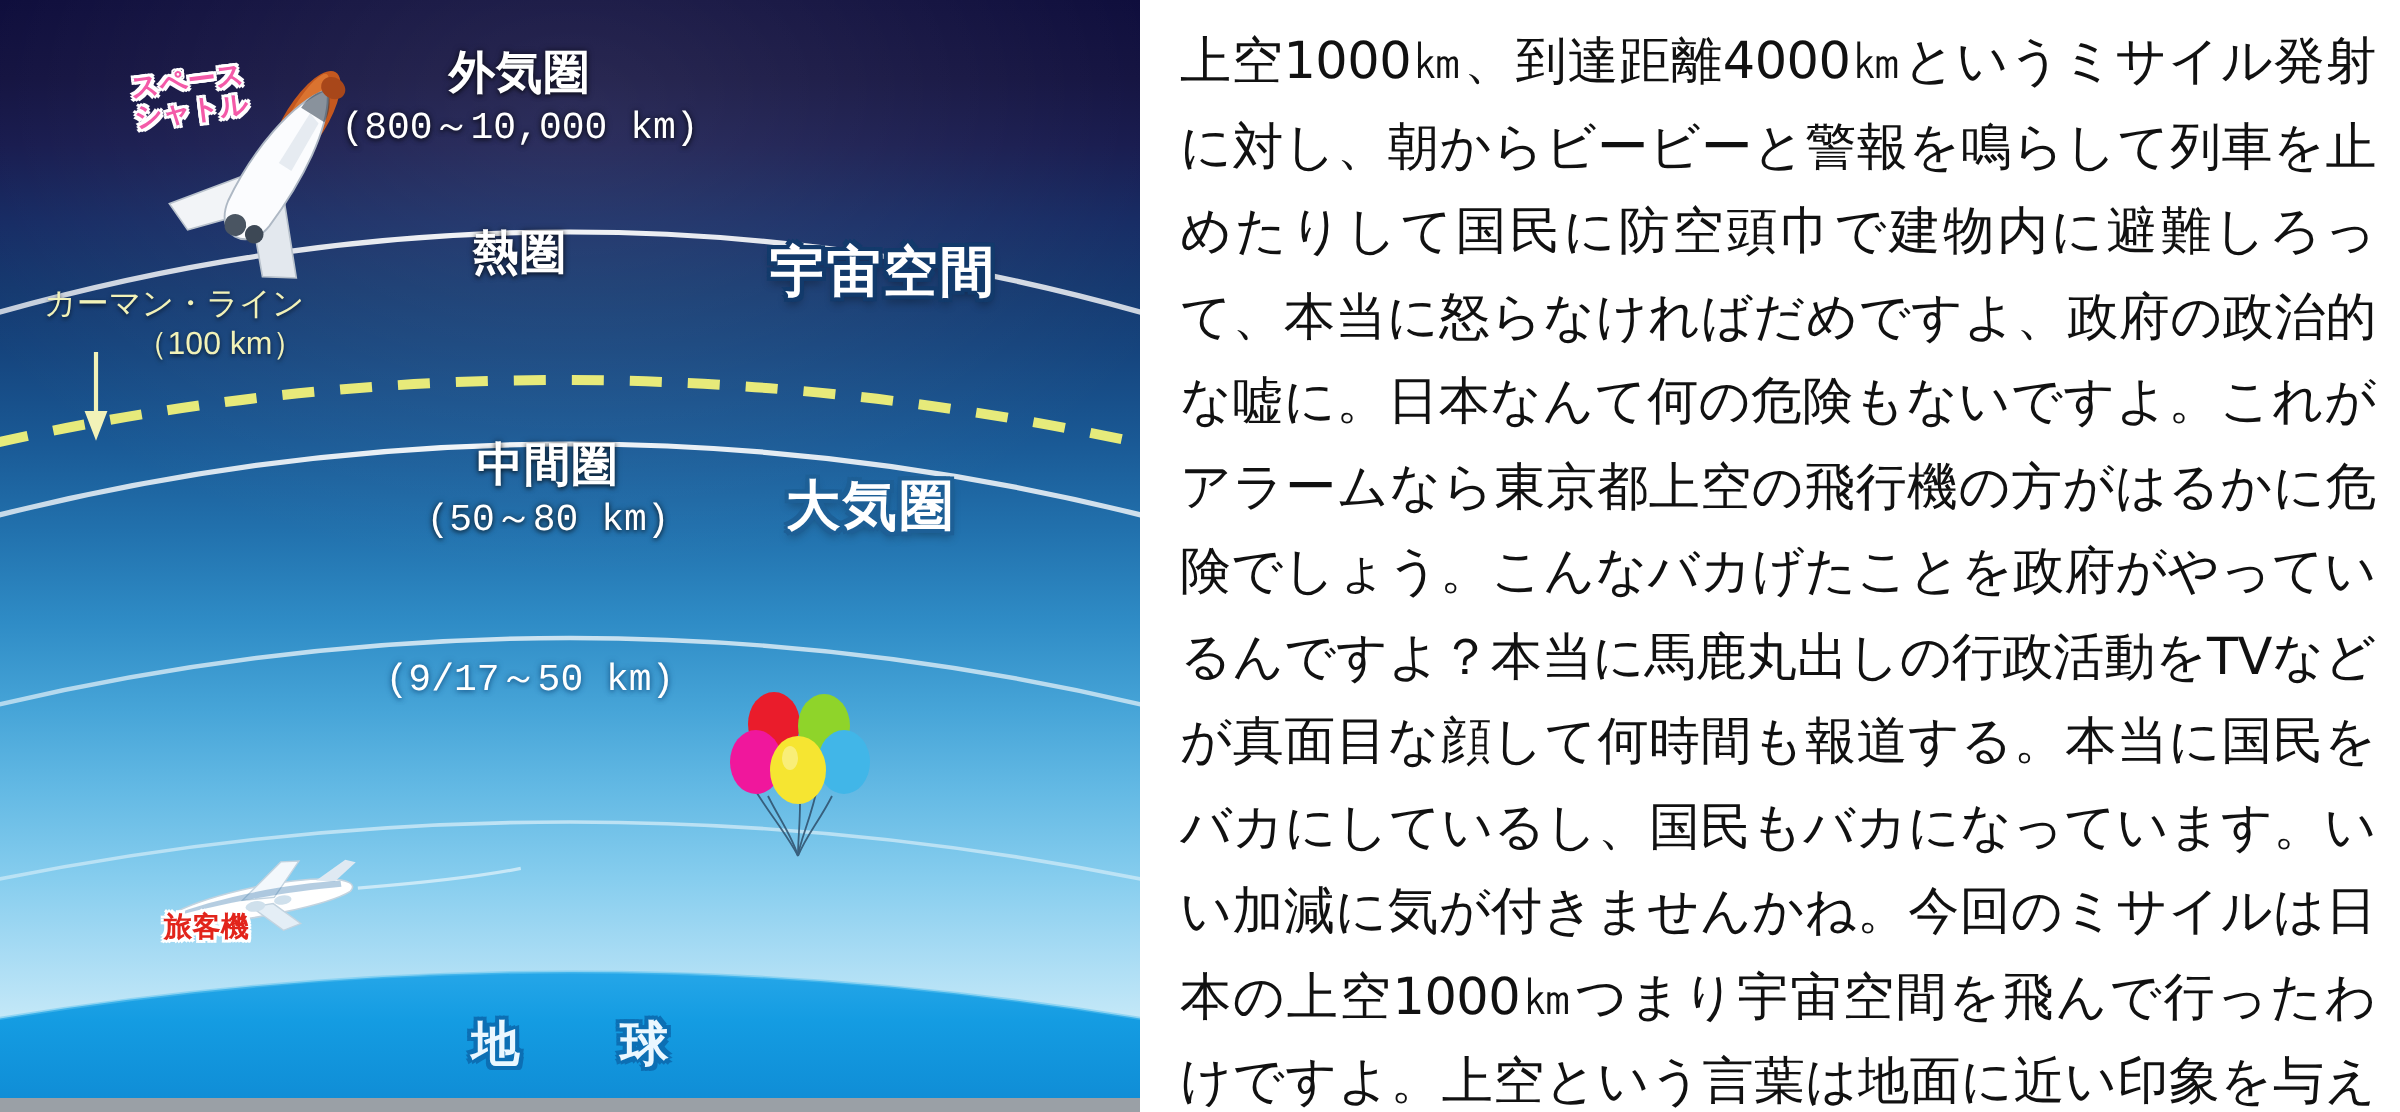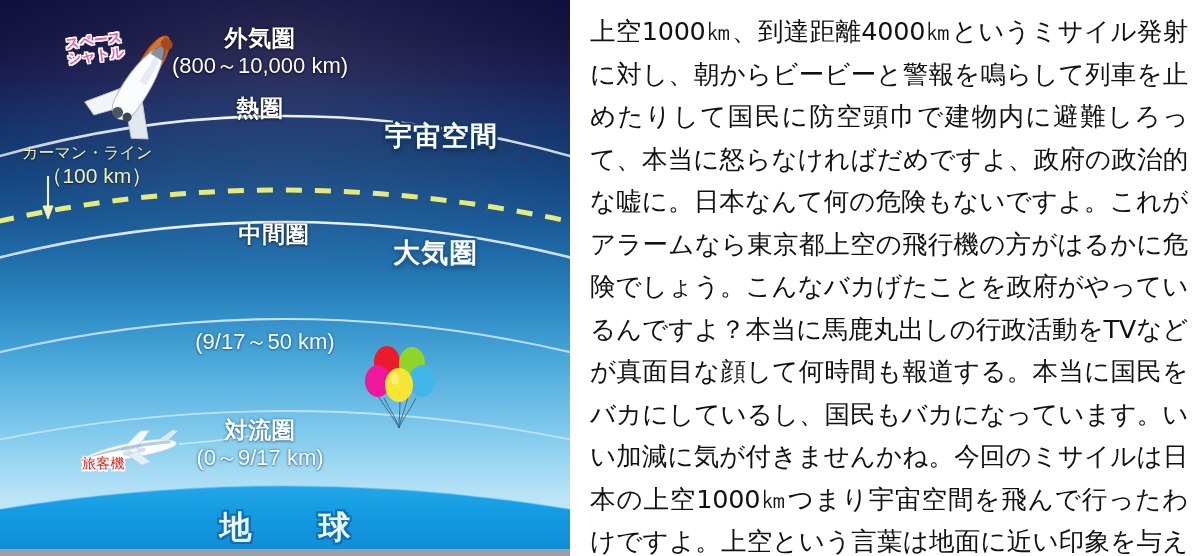--- a/index.html
+++ b/index.html
@@ -50,26 +50,27 @@
   
   .layer-label{
     position:absolute;
     text-align:center;
     color:#ffffff;
     line-height:1.12;
     letter-spacing:.04em;
     text-shadow:0 0 3px rgba(0,0,0,.55), 0 1px 2px rgba(0,0,0,.5);
     pointer-events:none;
     white-space:nowrap;
+    font-family:Liberation Mono, monospace;
   }
   .layer-label .nm{display:block;font-size:23px;font-weight:700;}
-  .layer-label .rg{display:block;font-size:22px;font-weight:400;margin-top:2px;letter-spacing:0;}
+  .layer-label .rg{display:block;font-size:19px;font-weight:400;margin-top:2px;letter-spacing:0;}
 
   .lbl-exo{left:115px;top:26px;width:290px;}
-  .lbl-thermo{left:145px;top:96px;width:230px;}
+  .lbl-thermo{left:145px;top:116px;width:230px;}
   .lbl-meso{left:159px;top:222px;width:230px;}
   .lbl-strato{left:140px;top:328px;width:250px;}
   .lbl-tropo{left:145px;top:418px;width:230px;}
 
   .lbl-strato .nm,.lbl-tropo .nm{text-shadow:0 0 3px rgba(20,80,130,.75),0 1px 2px rgba(20,80,130,.55);}
   .lbl-strato .rg,.lbl-tropo .rg{text-shadow:0 0 3px rgba(20,80,130,.75),0 1px 2px rgba(20,80,130,.55);text-align:center;}
 
   
   .region-name{
     position:absolute;
@@ -89,58 +90,58 @@
        -2px -2px 0 #1d5f96, 2px -2px 0 #1d5f96,
        -2px  2px 0 #1d5f96, 2px  2px 0 #1d5f96,
         0   -2px 0 #1d5f96, 0    2px 0 #1d5f96,
        -2px  0   0 #1d5f96, 2px  0   0 #1d5f96,
         0 3px 5px rgba(0,0,0,.35);
   }
 
   
   .earth-name{
     position:absolute;left:0;right:0;top:506px;
-    text-align:center;font-size:32px;font-weight:700;
+    text-align:center;font-size:24px;font-weight:700;
     letter-spacing:.55em;text-indent:.55em;
     color:#eaf7ff;pointer-events:none;
     text-shadow:
        -2px -2px 0 #0c6fb4, 2px -2px 0 #0c6fb4,
        -2px  2px 0 #0c6fb4, 2px  2px 0 #0c6fb4,
         0   -2px 0 #0c6fb4, 0    2px 0 #0c6fb4,
        -2px  0   0 #0c6fb4, 2px  0   0 #0c6fb4;
   }
 
   
   .karman{
     position:absolute;left:22px;top:143px;
     color:#f2f2b8;font-size:16px;line-height:1.25;
     text-align:right;white-space:nowrap;pointer-events:none;
     text-shadow:0 1px 2px rgba(0,0,0,.6);
   }
-  .karman .k2{display:block;font-size:21px;}
+  .karman .k2{display:block;font-size:16px;}
 
   
   .shuttle-cap{
     position:absolute;left:66px;top:33px;
     font-size:14px;font-weight:700;line-height:1.05;
     color:#f45aa8;text-align:center;
     transform:rotate(-7deg);
     white-space:nowrap;pointer-events:none;
     text-shadow:
        -1.5px -1.5px 0 #ffffff, 1.5px -1.5px 0 #ffffff,
        -1.5px  1.5px 0 #ffffff, 1.5px  1.5px 0 #ffffff,
         0 -1.5px 0 #ffffff, 0 1.5px 0 #ffffff,
        -1.5px 0 0 #ffffff, 1.5px 0 0 #ffffff;
   }
   .shuttle-cap span{display:block;}
 
   
   .plane-cap{
     position:absolute;left:82px;top:455px;
-    font-size:14px;font-weight:400;letter-spacing:.02em;
+    font-size:14px;font-weight:700;letter-spacing:.02em;
     color:#e2241b;white-space:nowrap;pointer-events:none;
     text-shadow:
        -1.5px -1.5px 0 #ffffff, 1.5px -1.5px 0 #ffffff,
        -1.5px  1.5px 0 #ffffff, 1.5px  1.5px 0 #ffffff,
         0 -1.5px 0 #ffffff, 0 1.5px 0 #ffffff,
        -1.5px 0 0 #ffffff, 1.5px 0 0 #ffffff;
   }
 
   .bottom-strip{
     position:absolute;left:0;right:0;bottom:0;height:7px;
@@ -257,27 +258,24 @@
 
     <div class="layer-label lbl-exo">
       <span class="nm">外気圏</span>
       <span class="rg">(800～10,000 km)</span>
     </div>
     <div class="layer-label lbl-thermo">
       <span class="nm">熱圏</span>
     </div>
     <div class="layer-label lbl-meso">
       <span class="nm">中間圏</span>
+      <span class="rg">(50～80 km)</span>
     </div>
     <div class="layer-label lbl-strato">
       <span class="rg">(9/17～50 km)</span>
-    </div>
-    <div class="layer-label lbl-tropo">
-      <span class="nm">対流圏</span>
-      <span class="rg">(0～9/17 km)</span>
     </div>
 
     <div class="region-name region-atmo">大気圏</div>
     <div class="region-name region-space">宇宙空間</div>
 
     <div class="karman">
       <span class="k1">カーマン・ライン</span>
       <span class="k2">（100 km）</span>
     </div>
 

